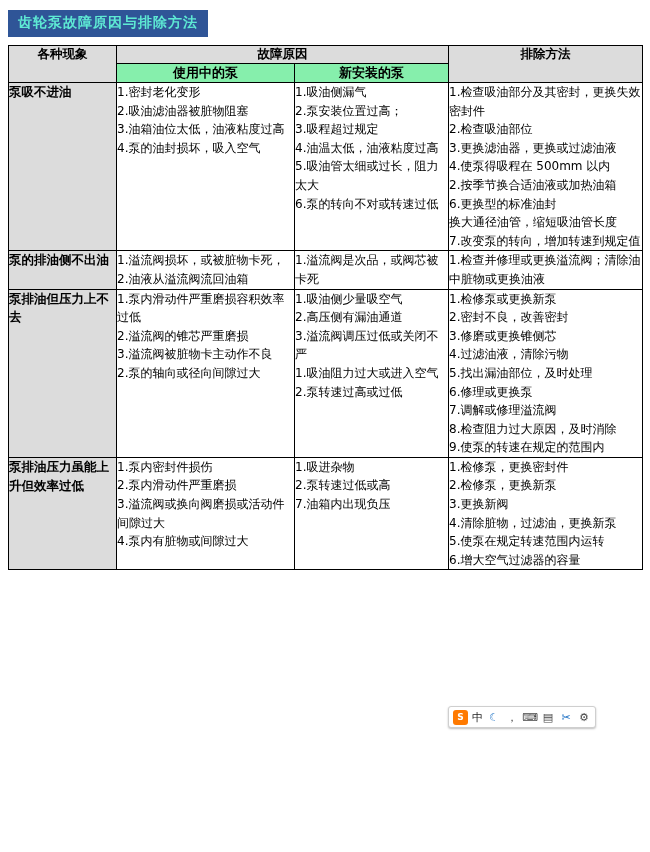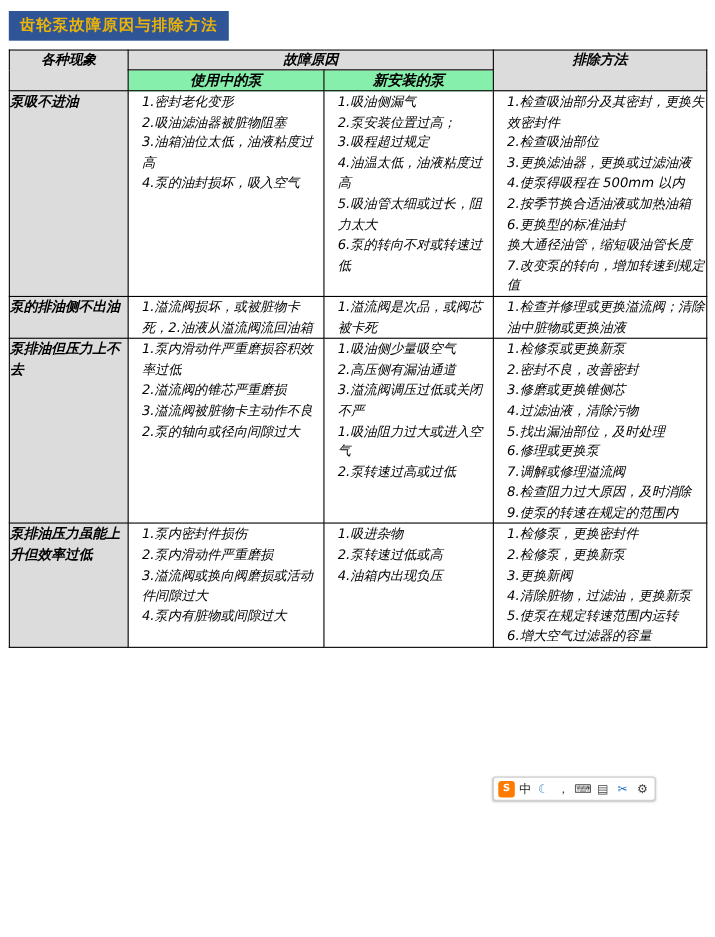--- a/index.html
+++ b/index.html
@@ -19,32 +19,31 @@
   .page {
     position: relative;
     width: 650px;
     height: 852px;
     box-sizing: border-box;
     padding: 10px 8px 0 8px;
   }
   .title-bar {
     display: inline-block;
     background: #2f5597;
-    color: #eab308;
+    color: #5eead4;
     font-weight: bold;
     font-size: 14px;
     padding: 4px 10px 5px 10px;
     letter-spacing: 1px;
     margin-bottom: 8px;
   }
   table.main {
     border-collapse: collapse;
     width: 634px;
     table-layout: fixed;
-    font-style: italic;
   }
   table.main th, table.main td {
     border: 1px solid #000000;
     vertical-align: top;
     padding: 0;
   }
   th.hdr {
     background: #dcdcdc;
     text-align: center;
     font-weight: bold;
@@ -70,21 +69,20 @@
     line-height: 1.5;
   }
   td.cell {
     padding: 5px 4px 7px 5px;
     font-size: 12px;
     line-height: 1.55;
   }
   td.cell div.ln {
     white-space: pre-wrap;
     word-break: break-all;
-    margin-left: 12px;
   }
   .col-a { width: 108px; }
   .col-b { width: 178px; }
   .col-c { width: 154px; }
   .col-d { width: 194px; }
 
   
   .float-bar {
     position: absolute;
     left: 448px;
@@ -214,21 +212,21 @@
         <td class="phen">泵排油压力虽能上升但效率过低</td>
         <td class="cell">
           <div class="ln">1.泵内密封件损伤</div>
           <div class="ln">2.泵内滑动件严重磨损</div>
           <div class="ln">3.溢流阀或换向阀磨损或活动件间隙过大</div>
           <div class="ln">4.泵内有脏物或间隙过大</div>
         </td>
         <td class="cell">
           <div class="ln">1.吸进杂物</div>
           <div class="ln">2.泵转速过低或高</div>
-          <div class="ln">4.油箱内出现负压</div>
+          <div class="ln">7.油箱内出现负压</div>
         </td>
         <td class="cell">
           <div class="ln">1.检修泵，更换密封件</div>
           <div class="ln">2.检修泵，更换新泵</div>
           <div class="ln">3.更换新阀</div>
           <div class="ln">4.清除脏物，过滤油，更换新泵</div>
           <div class="ln">5.使泵在规定转速范围内运转</div>
           <div class="ln">6.增大空气过滤器的容量</div>
         </td>
       </tr>

